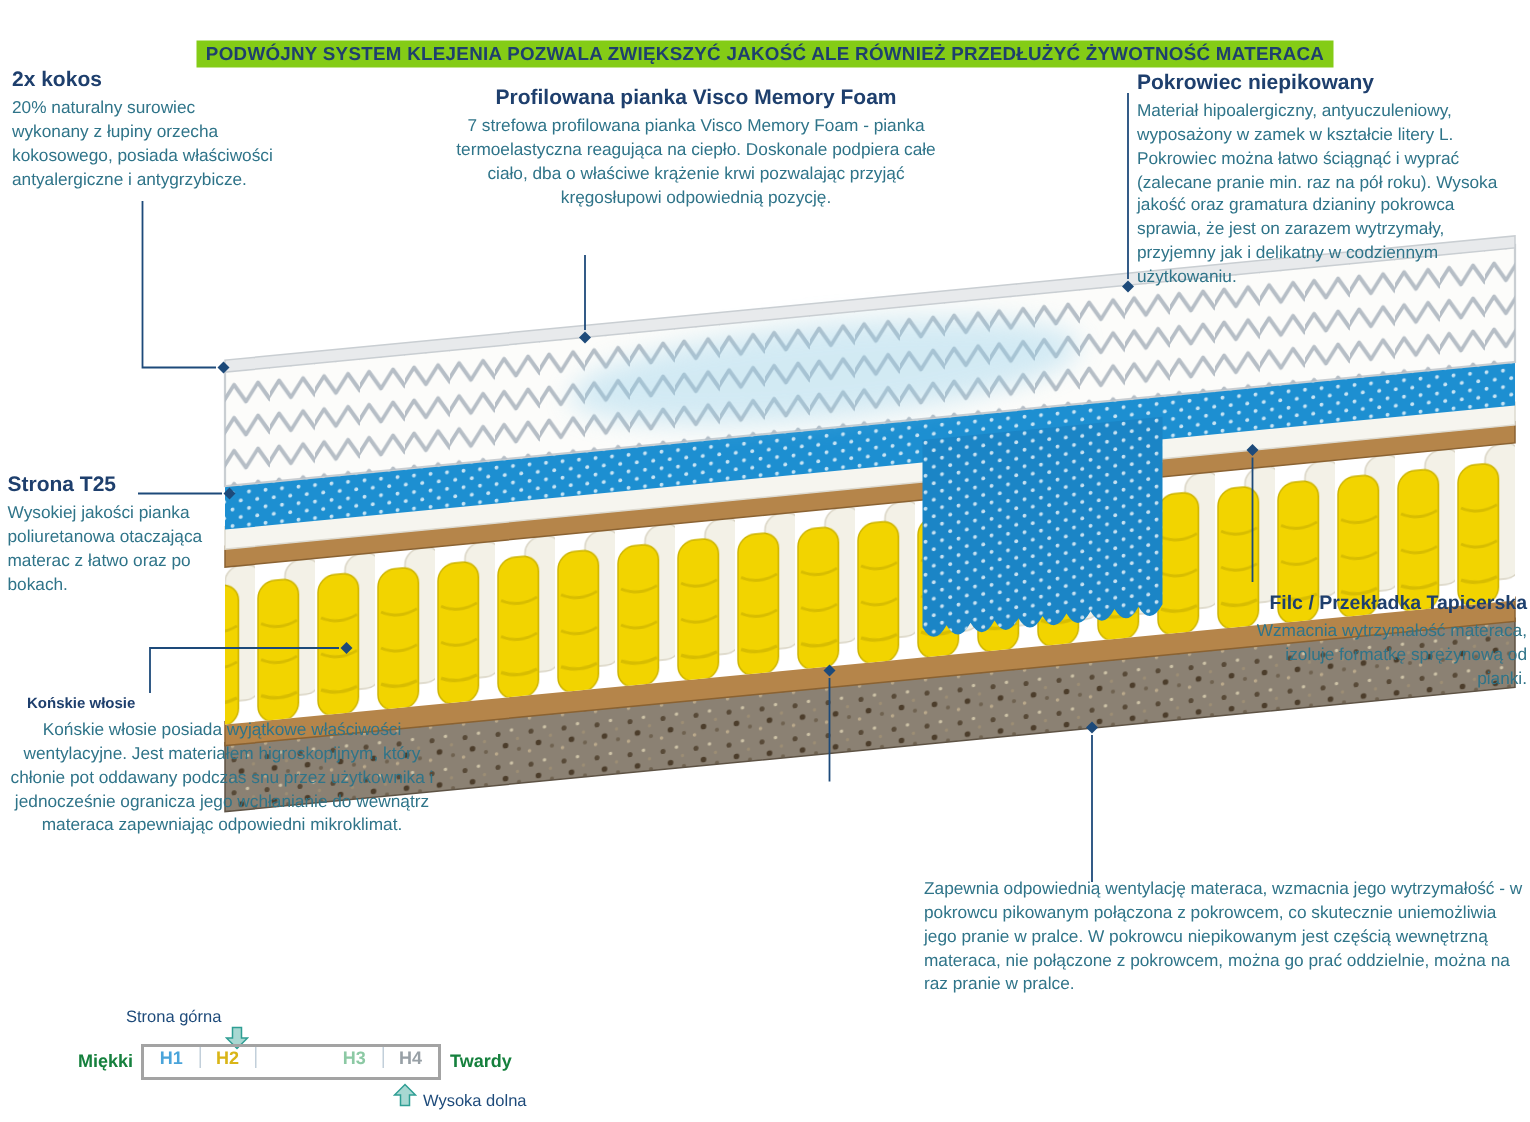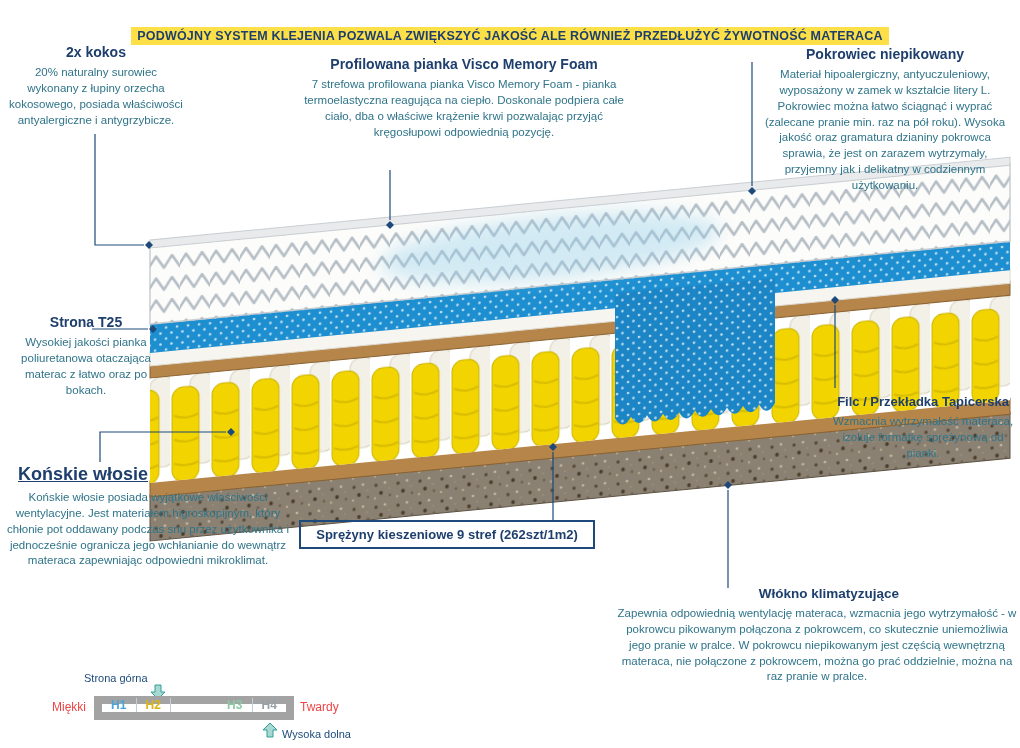--- a/index.html
+++ b/index.html
@@ -2,48 +2,48 @@
 <html><head>
 <meta charset="utf-8">
 <style>
   html,body{margin:0;padding:0;background:#fff;}
   .page{
     position:relative;width:1020px;height:748px;overflow:hidden;
     font-family:"Liberation Sans","DejaVu Sans",sans-serif;background:#fff;
   }
   .banner{position:absolute;top:6px;left:0;width:100%;text-align:center;z-index:3;}
   .banner span{
-    display:inline-block;background:#fde047;color:#1e3f6d;
+    display:inline-block;background:#84cc16;color:#1e3f6d;
     font-size:12.5px;font-weight:bold;letter-spacing:.2px;padding:2px 6px;margin-top:21px;
   }
-  .anno{position:absolute;z-index:3;text-align:center;}
+  .anno{position:absolute;z-index:3;}
   .anno h3{margin:0 0 5px 0;font-size:14px;font-weight:bold;color:#1e3f6d;}
   .anno p{margin:0;font-size:11.5px;line-height:1.38;color:#2f7489;}
   .kokos{left:8px;top:44px;width:176px;}
   .visco{left:292px;top:56px;width:344px;text-align:center;}
   .pokrowiec{left:758px;top:46px;width:254px;}
   .pianka{left:5px;top:314px;width:162px;}
-  .filc{left:828px;top:394px;width:190px;text-align:center;}
+  .filc{left:828px;top:394px;width:190px;text-align:right;}
   .filc h3{font-size:13px;white-space:nowrap;}
   .konskie{left:6px;top:464px;width:284px;text-align:center;}
-  .konskie h3{text-align:left;padding-left:12px;font-size:18px;text-decoration:underline;}
+  .konskie h3{text-align:left;padding-left:12px;font-size:10px;}
   .sprezyny{left:299px;top:520px;width:296px;text-align:center;}
   .sprezyny h3{
     border:2px solid #1d4a7a;padding:5px 6px;font-size:13px;margin:0 0 8px 0;
   }
   .wlokno{left:616px;top:586px;width:402px;}
   .wlokno h3{padding-left:24px;font-size:13.5px;}
   .mattress{position:absolute;left:130px;top:150px;z-index:1;}
   .connectors{position:absolute;left:0;top:0;z-index:2;pointer-events:none;}
   
   .scale-label{position:absolute;z-index:3;font-size:11px;color:#1d4a7a;}
-  .scale-side{position:absolute;z-index:3;font-size:12px;font-weight:400;color:#ef4444;}
+  .scale-side{position:absolute;z-index:3;font-size:12px;font-weight:700;color:#15803d;}
   .hbox{
     position:absolute;left:94px;top:696px;width:200px;height:24px;z-index:3;
-    border:8px solid #a3a3a3;display:flex;align-items:flex-end;box-sizing:border-box;
+    border:2px solid #a3a3a3;display:flex;align-items:flex-start;box-sizing:border-box;
   }
   .hcell{
     flex:1;display:flex;align-items:center;justify-content:center;
     font-size:12px;font-weight:bold;
   }
   .hcell + .hcell{border-left:1px solid #c2cfda;}
   .arrow{position:absolute;z-index:3;}
 </style>
 </head>
 <body>
@@ -179,25 +179,23 @@
     <h3>Filc / Przekładka Tapicerska</h3>
     <p>Wzmacnia wytrzymałość materaca, izoluje formatkę sprężynową od pianki.</p>
   </section>
 
   <section class="anno konskie">
     <h3>Końskie włosie</h3>
     <p>Końskie włosie posiada wyjątkowe właściwości wentylacyjne. Jest materiałem higroskopijnym, który chłonie pot oddawany podczas snu przez użytkownika i jednocześnie ogranicza jego wchłanianie do wewnątrz materaca zapewniając odpowiedni mikroklimat.</p>
   </section>
 
   <section class="anno sprezyny">
-    <h3>Sprężyny kieszeniowe 9 stref  (262szt/1m2)</h3>
   </section>
 
   <section class="anno wlokno">
-    <h3>Włókno klimatyzujące</h3>
     <p>Zapewnia odpowiednią wentylację materaca, wzmacnia jego wytrzymałość - w pokrowcu pikowanym połączona z pokrowcem, co skutecznie uniemożliwia jego pranie w pralce. W pokrowcu niepikowanym jest częścią wewnętrzną materaca, nie połączone z pokrowcem, można go prać oddzielnie, można na raz pranie w pralce.</p>
   </section>
 
   <div class="scale-label" style="left:84px;top:672px;">Strona górna</div>
 
   <svg class="arrow" style="left:150px;top:684px;" width="16" height="16" viewBox="0 0 16 16">
     <path d="M5 1 H11 V8 H15 L8 15 L1 8 H5 Z" fill="#a8d8d2" stroke="#2f9e94" stroke-width="1"></path>
   </svg>
 
   <div class="scale-side" style="left:52px;top:700px;">Miękki</div>

